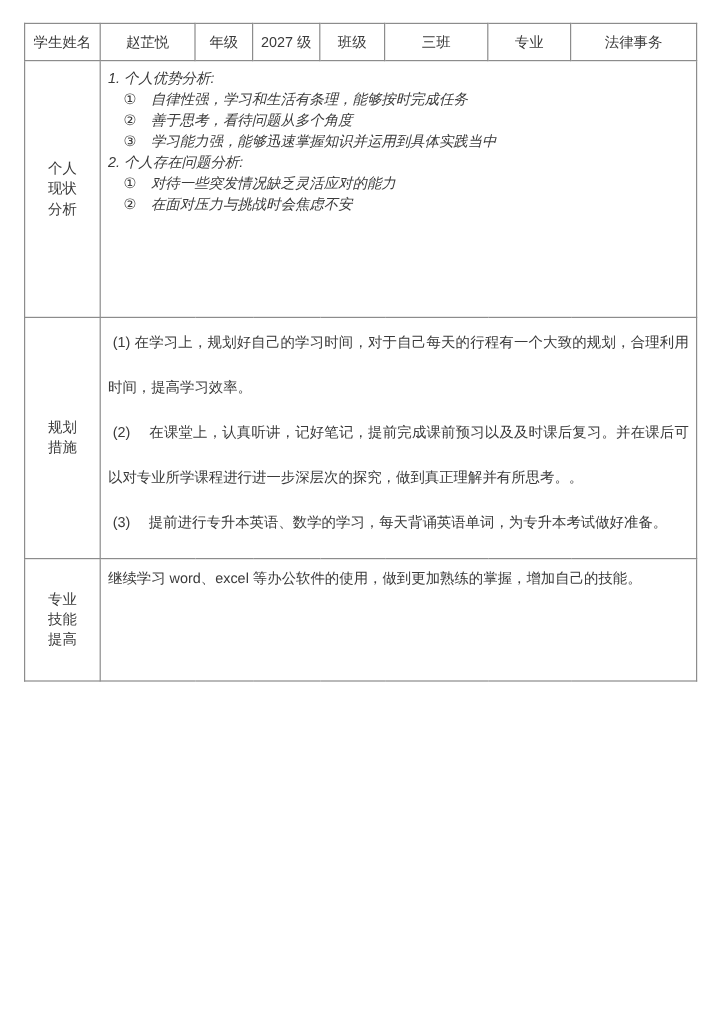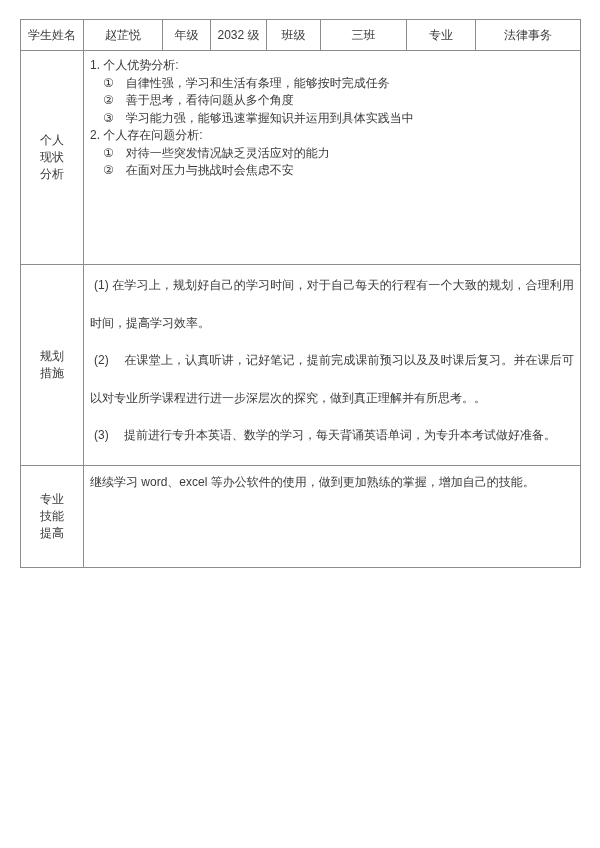--- a/index.html
+++ b/index.html
@@ -55,20 +55,21 @@
   td.label-cell {
     text-align: center;
     vertical-align: middle;
     padding: 12px;
     line-height: 17px;
   }
   td.content-cell {
     vertical-align: top;
     padding: 6px 6px 4px 6px;
     line-height: 17.5px;
+    font-style: italic;
   }
   .list-heading { white-space: pre-wrap; }
   .list-item {
     padding-left: 13px;
     white-space: pre-wrap;
   }
   .part-gap { }
 
   td.goal-cell {
     vertical-align: middle;
@@ -109,21 +110,21 @@
         <col style="width:86px">
         <col style="width:69px">
         <col style="width:105px">
     </colgroup>
 
     <tbody>
         <tr class="info-row">
       <td>学生姓名</td>
       <td>赵芷悦</td>
       <td>年级</td>
-      <td>2032 级</td>
+      <td>2027 级</td>
       <td>班级</td>
       <td>三班</td>
       <td>专业</td>
       <td>法律事务</td>
     </tr>
 
     <tr class="row-analysis">
       <td class="label-cell">
         <div>个人</div>
         <div>现状</div>

